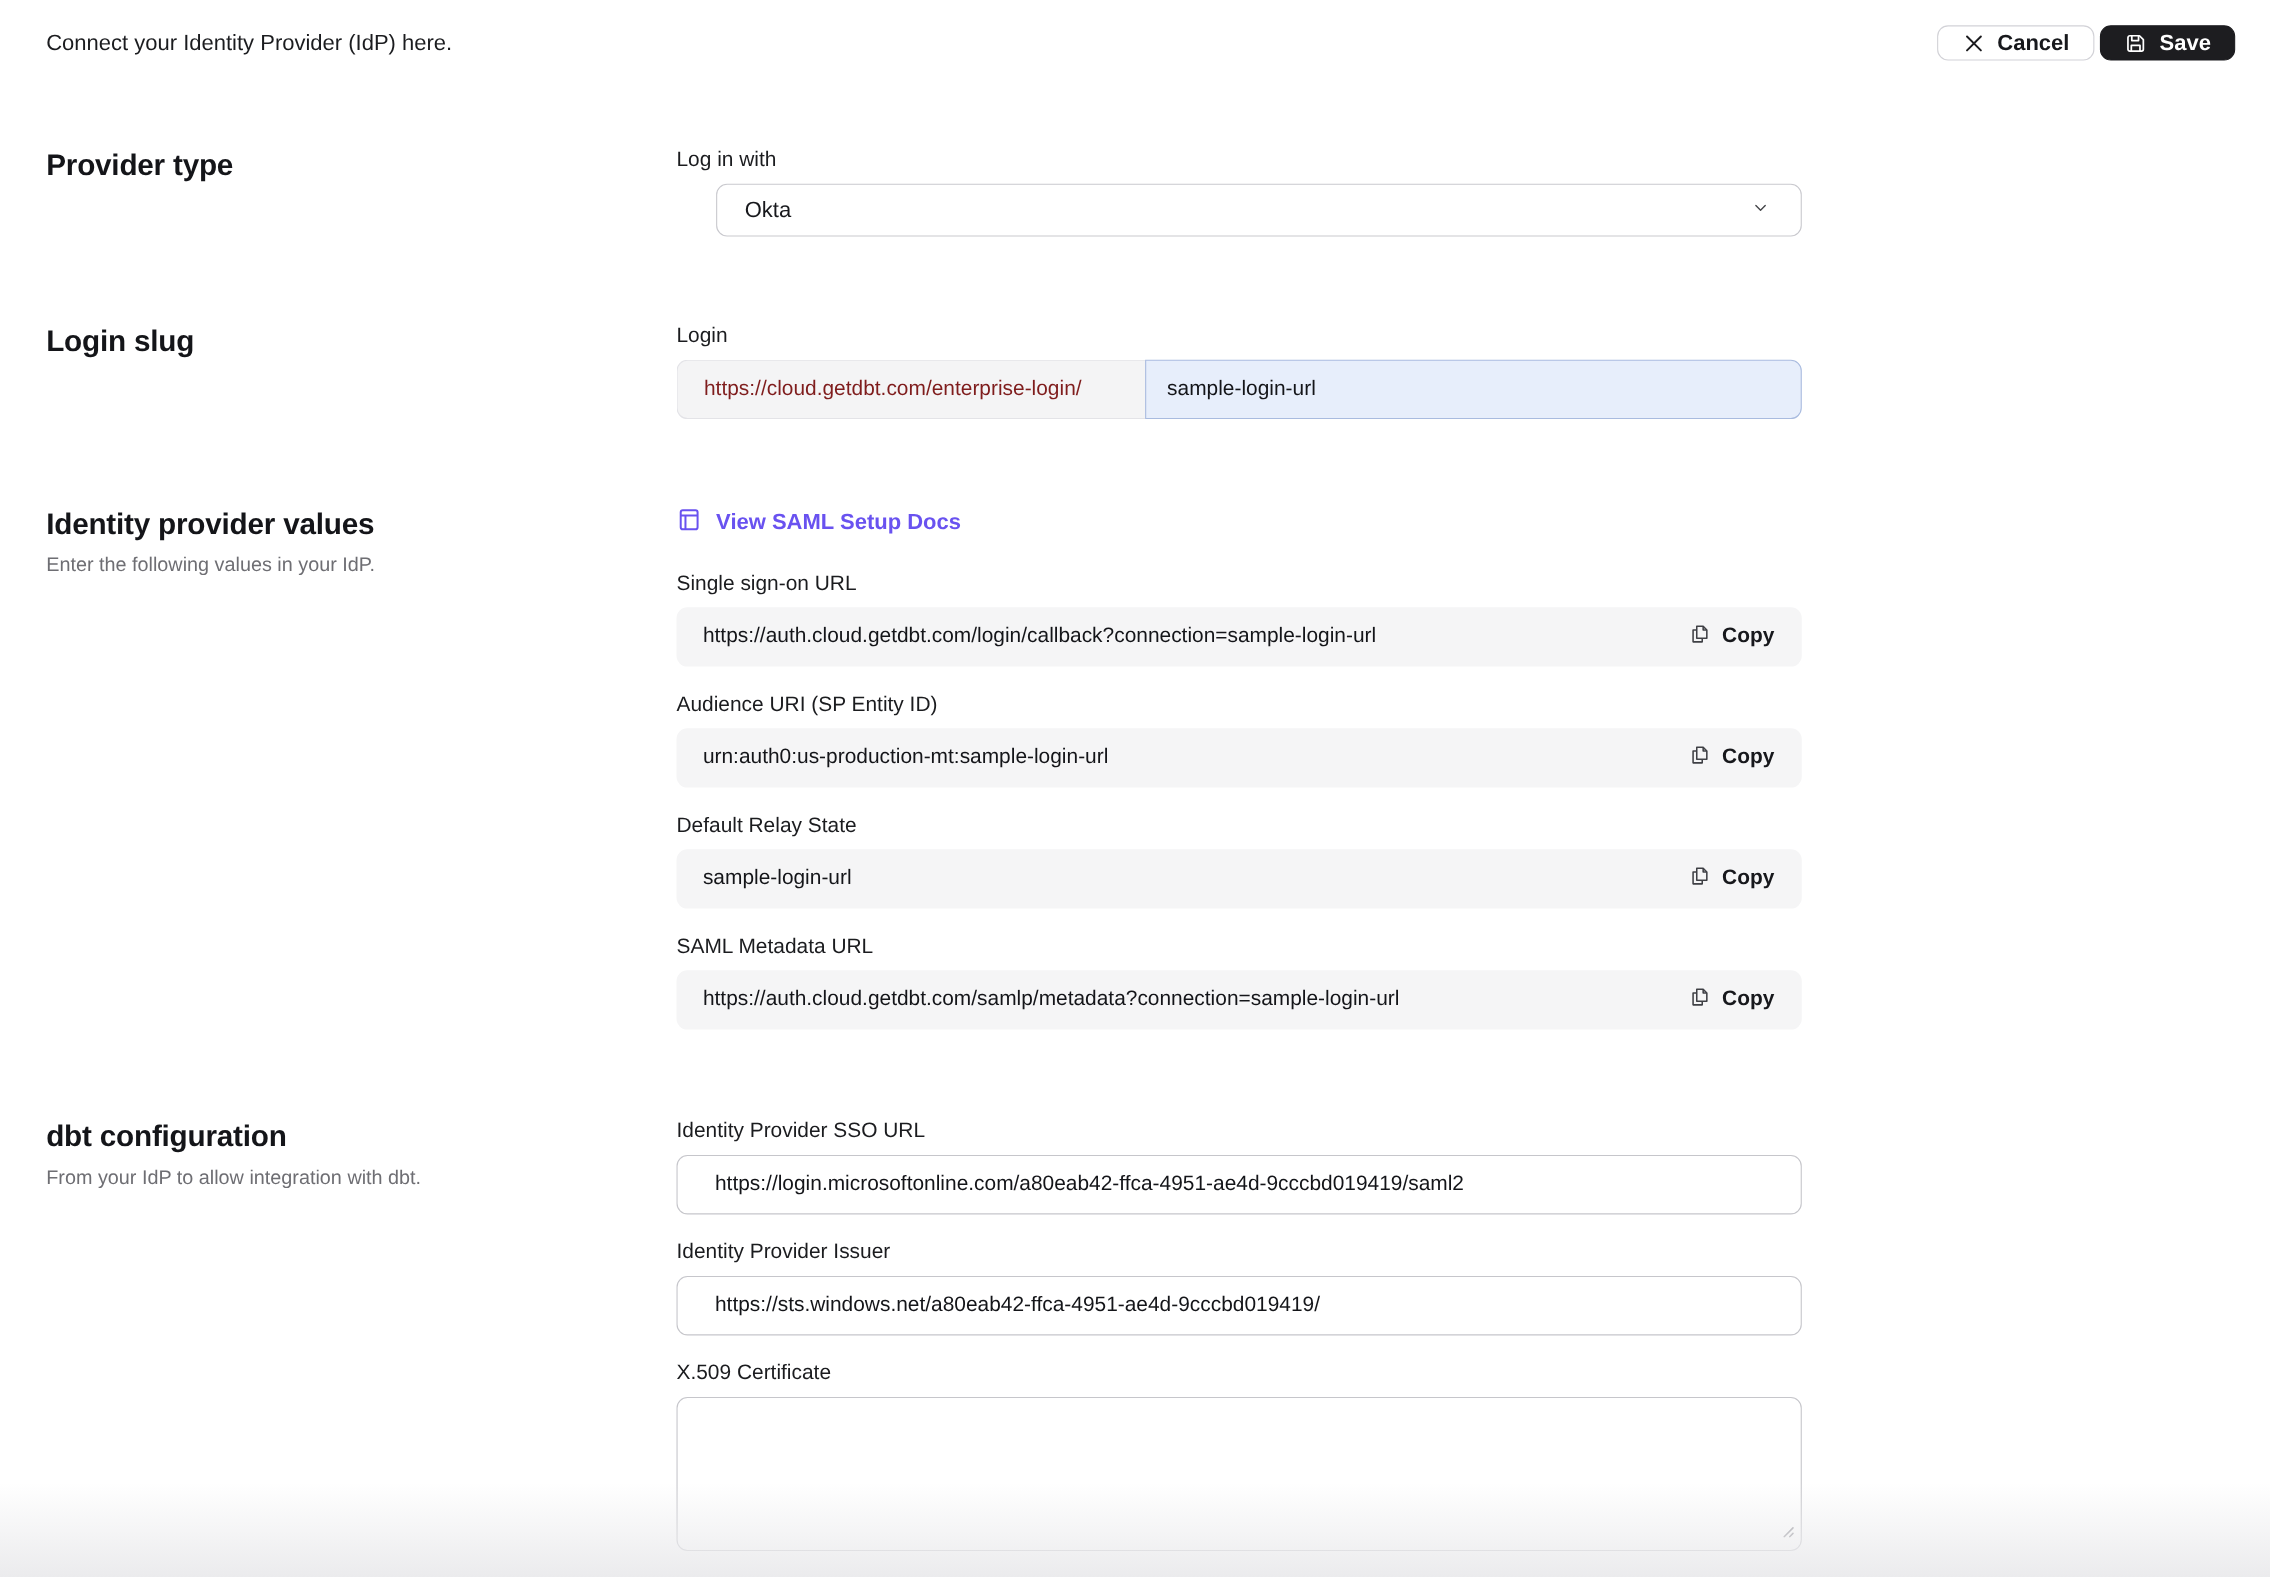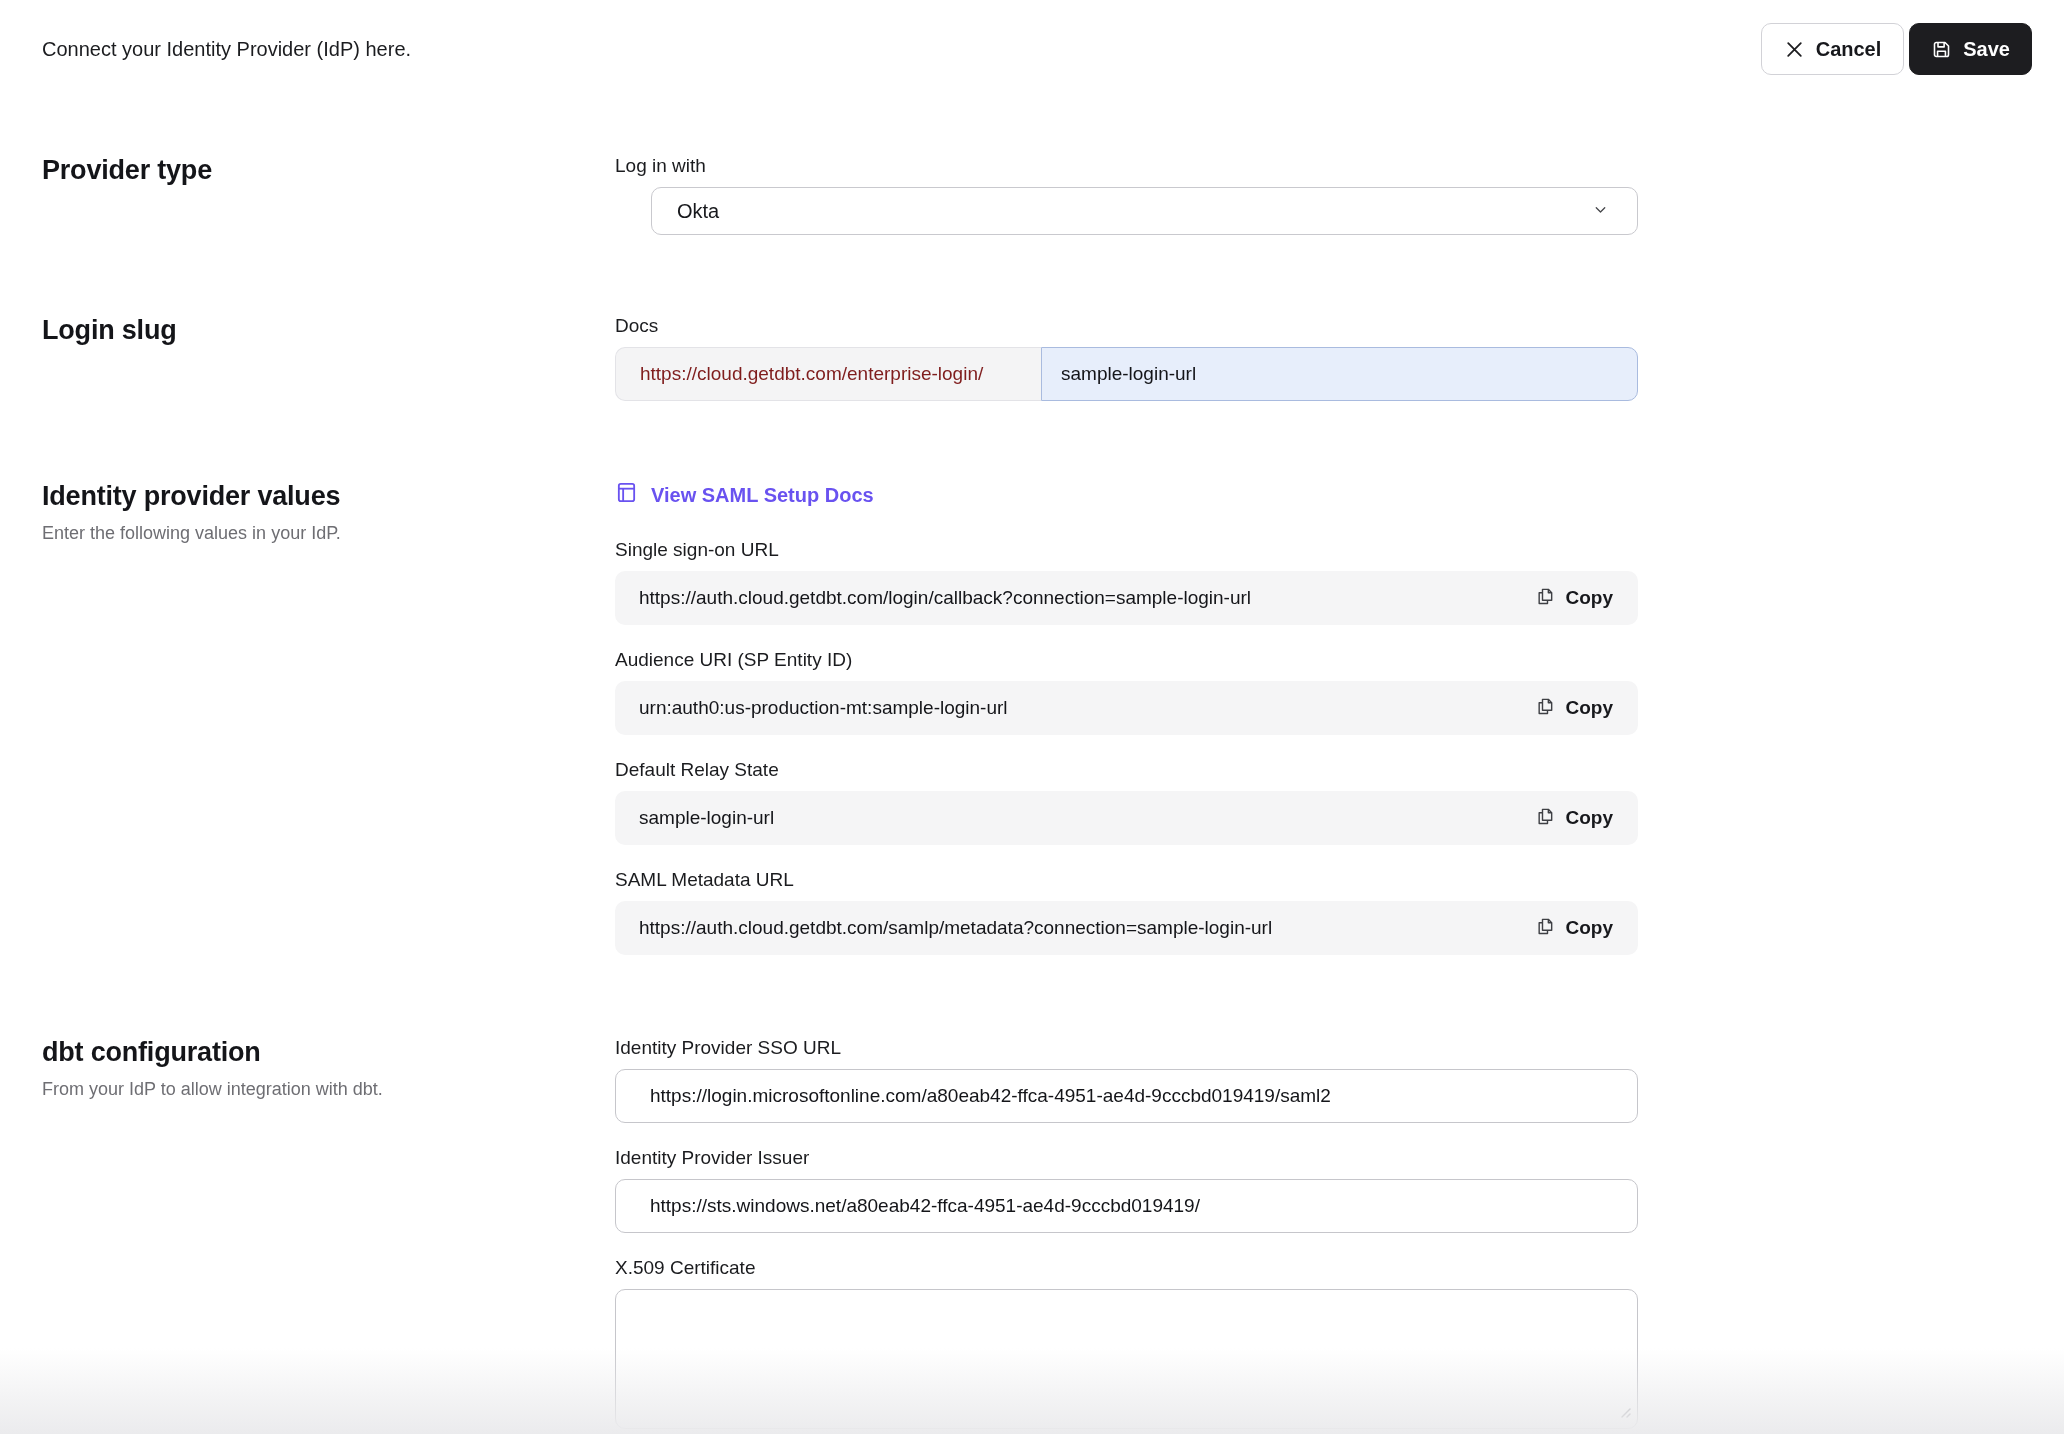--- a/index.html
+++ b/index.html
@@ -6,21 +6,21 @@
   html,body { width:2064px; height:1434px; }
   body {
     font-family:"Liberation Sans","DejaVu Sans",sans-serif;
     background:#ffffff; color:#17181c; position:relative; overflow:hidden;
   }
   
   .topbar { display:flex; justify-content:space-between; align-items:center;
             padding:23px 32px 0 42px; }
   .page-desc { font-size:20px; color:#1b1c1f; }
   .actions { display:flex; gap:5px; }
-  .btn { height:52px; display:inline-flex; align-items:center; gap:11px;
+  .btn { height:32px; display:inline-flex; align-items:center; gap:11px;
          border-radius:10px; font-size:20px; font-weight:600; cursor:pointer;
          font-family:inherit; }
   .btn-cancel { background:#fff; border:1px solid #d2d2d7; color:#17181c; padding:0 22px; }
   .btn-save   { background:#1d1d20; border:1px solid #1d1d20; color:#fff; padding:0 21px; }
   .btn svg { display:block; }
 
   
   .section { display:flex; align-items:flex-start; }
   .s1 { margin-top:80px; } .s2 { margin-top:80px; }
   .s3 { margin-top:80px; } .s4 { margin-top:82px; }
@@ -118,21 +118,21 @@
       </span>
     </div>
   </div>
 </div>
 
 <div class="section s2">
   <div class="section-left">
     <div class="section-heading">Login slug</div>
   </div>
   <div class="section-right">
-    <div class="field-label">Docs</div>
+    <div class="field-label">Login</div>
     <div class="slug-wrap">
       <div class="slug-prefix">https://cloud.getdbt.com/enterprise-login/</div>
       <input class="slug-input" type="text" value="sample-login-url" style="">
     </div>
   </div>
 </div>
 
 <div class="section s3">
   <div class="section-left">
     <div class="section-heading">Identity provider values</div>

